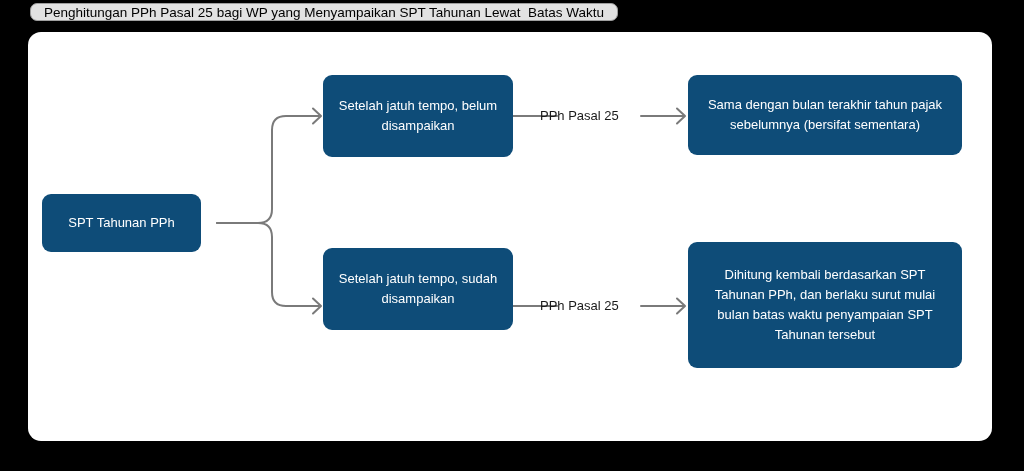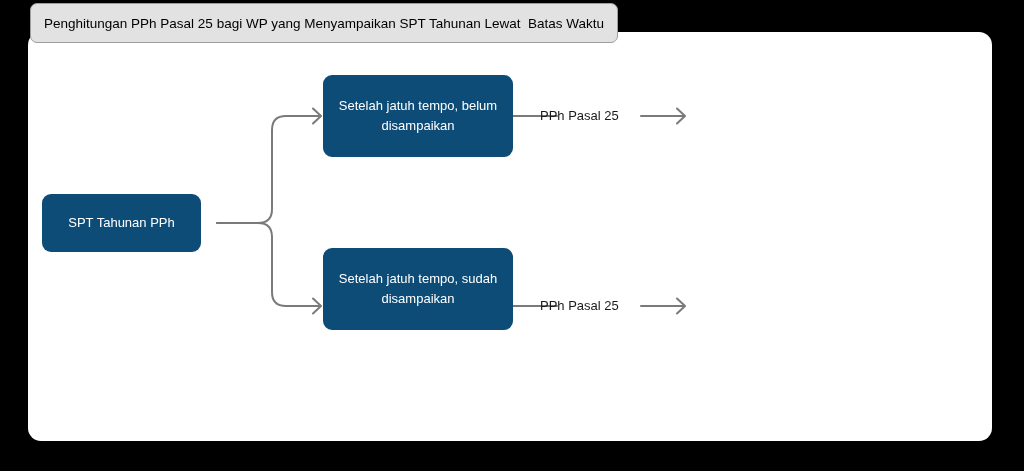--- a/index.html
+++ b/index.html
@@ -17,21 +17,21 @@
   html,body{width:1024px;height:471px;}
   body{
     background:var(--page-bg);
     font-family:"Liberation Sans","DejaVu Sans",sans-serif;
     position:relative;
     overflow:hidden;
   }
   .title-pill{
     position:absolute;
     left:30px; top:3px;
-    height:40px;
+    height:18px;
     display:inline-flex;
     align-items:center;
     padding:0 13px;
     background:var(--title-bg);
     border:1px solid var(--title-border);
     border-radius:7px;
     color:var(--title-text);
     font-size:13.5px;
     font-weight:500;
     white-space:pre;
@@ -104,19 +104,25 @@
   </svg>
 
   <div class="node node-root">SPT Tahunan PPh</div>
 
   <div class="node node-cond-top">Setelah jatuh tempo, belum
 disampaikan</div>
 
   <div class="node node-cond-bottom">Setelah jatuh tempo, sudah
 disampaikan</div>
 
+  <div class="node node-result-top">Sama dengan bulan terakhir tahun pajak
+sebelumnya (bersifat sementara)</div>
 
+  <div class="node node-result-bottom">Dihitung kembali berdasarkan SPT
+Tahunan PPh, dan berlaku surut mulai
+bulan batas waktu penyampaian SPT
+Tahunan tersebut</div>
 
   <div class="edge-label edge-label-top">PPh Pasal 25</div>
 
   <div class="edge-label edge-label-bottom">PPh Pasal 25</div>
 
 </div>
 
 </body></html>

